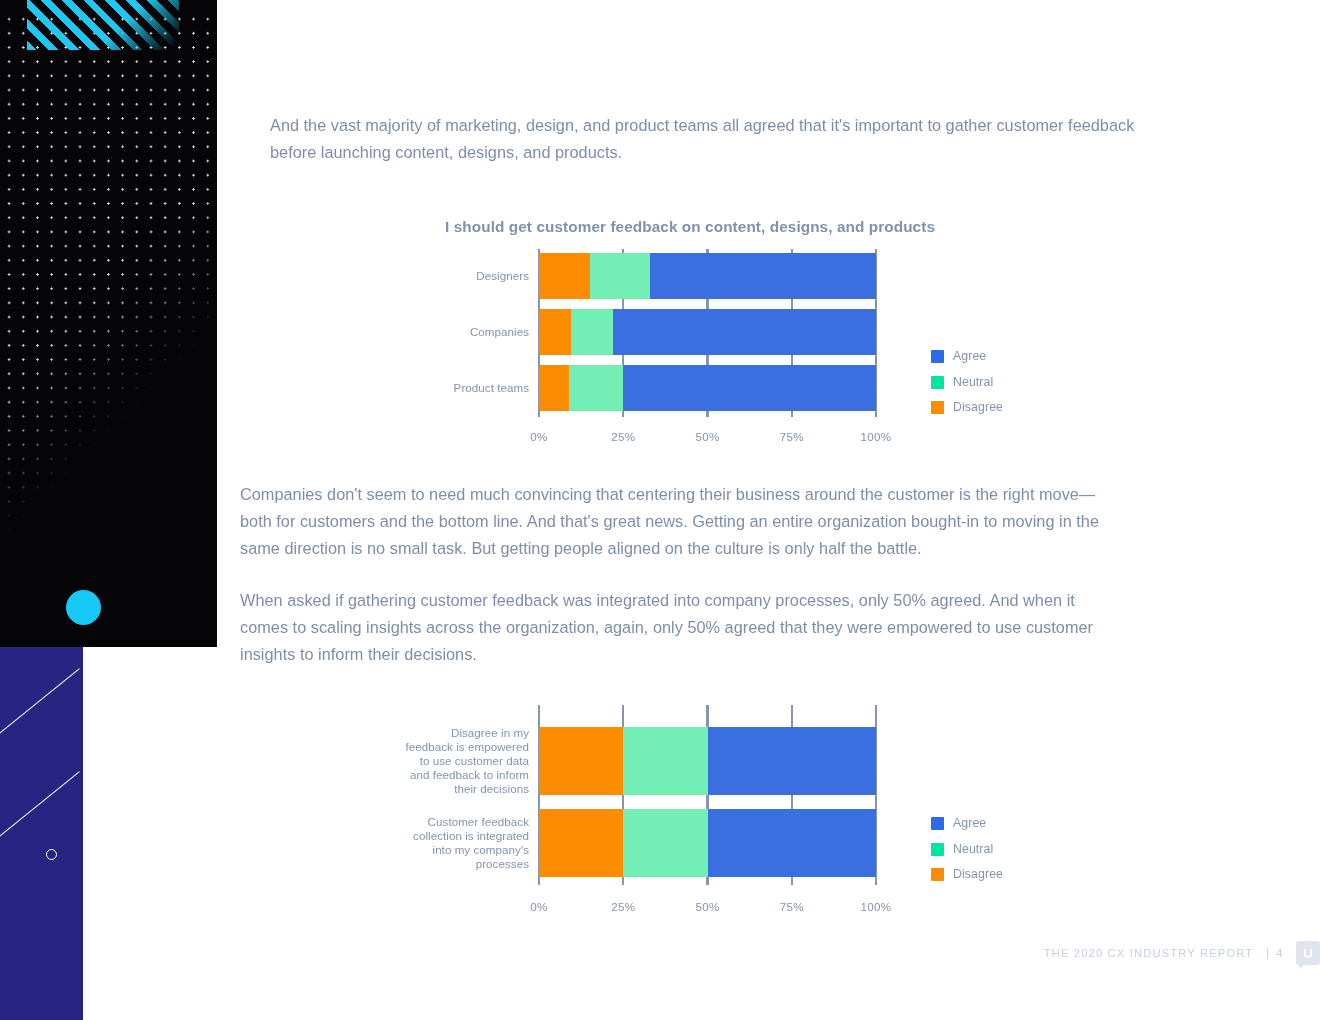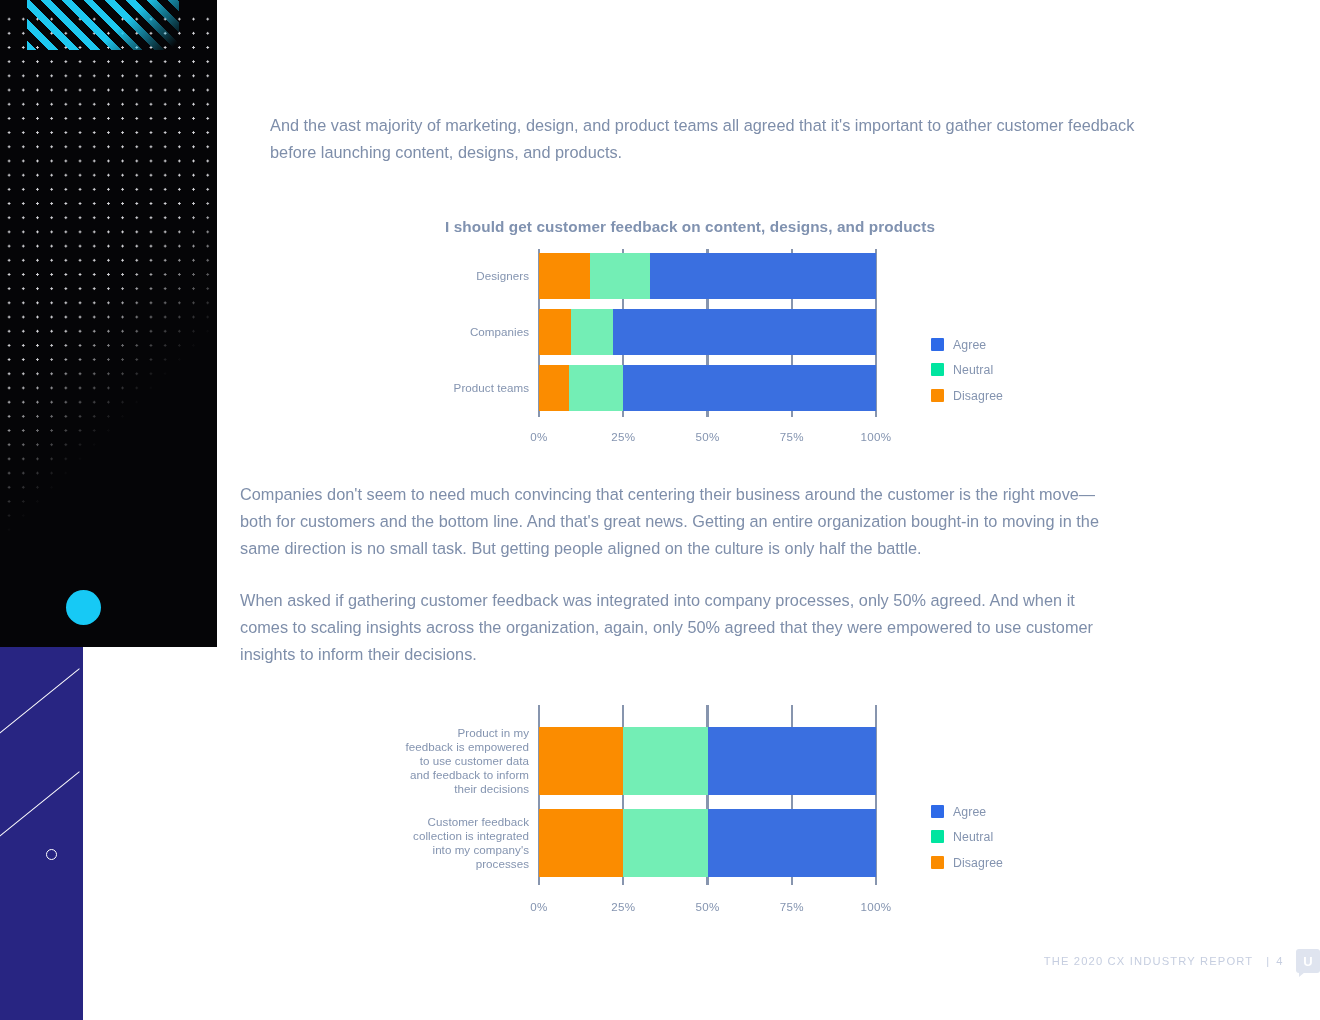--- a/index.html
+++ b/index.html
@@ -106,35 +106,35 @@
     font-size:11.6px;
     letter-spacing:0.3px;
     text-align:center;
     width:60px;
   }
 
   
   .legend { position:absolute; }
   .legend-item {
     position:relative; height:25.4px;
-    display:flex; align-items:flex-start;
+    display:flex; align-items:flex-end;
   }
   .legend-swatch {
     width:13px; height:13px; flex:0 0 13px; border-radius:1px;
   }
   .legend-label {
     margin-left:9px;
     color:#8494b0;
     font-size:12.3px;
     letter-spacing:0.1px;
     white-space:nowrap;
   }
 
   
-  .footer { position:absolute; right:0px; top:941px; display:flex; align-items:center;margin-top:8px; }
+  .footer { position:absolute; right:0px; top:941px; display:flex; align-items:center; }
   .footer-text {
     color:#c6cee0; font-size:11.2px; letter-spacing:1.15px; white-space:nowrap;
   }
   .footer-sep { color:#c6cee0; font-size:11.2px; margin:0 7px 0 13px; }
   .footer-page { color:#c6cee0; font-size:11.2px; letter-spacing:0.6px; }
   .footer-logo {
     margin-left:13px; width:24px; height:24px;
     background:#dfe4ef; border-radius:3px;
     position:relative;
     display:flex; align-items:center; justify-content:center;
@@ -246,21 +246,21 @@
           <div class="seg agree" style="left: 168.5px; width: 168.5px; background: rgb(58, 111, 224);"></div>
         </div>
         <div class="bar-row" style="top: 104px; width: 337px; height: 68px;">
           <div class="seg disagree" style="left: 0px; width: 84.25px; background: rgb(251, 140, 0);"></div>
           <div class="seg neutral" style="left: 84.25px; width: 84.25px; background: rgb(115, 238, 181);"></div>
           <div class="seg agree" style="left: 168.5px; width: 168.5px; background: rgb(58, 111, 224);"></div>
         </div>
       </div>
     <div id="cats2">
         <div class="cat-label" style="top: 30.5px; left: 0px; width: 289px;">
-          <div>Product in my</div>
+          <div>Disagree in my</div>
           <div>feedback is empowered</div>
           <div>to use customer data</div>
           <div>and feedback to inform</div>
           <div>their decisions</div>
         </div>
         <div class="cat-label" style="top: 119.6px; left: 0px; width: 289px;">
           <div>Customer feedback</div>
           <div>collection is integrated</div>
           <div>into my company's</div>
           <div>processes</div>

